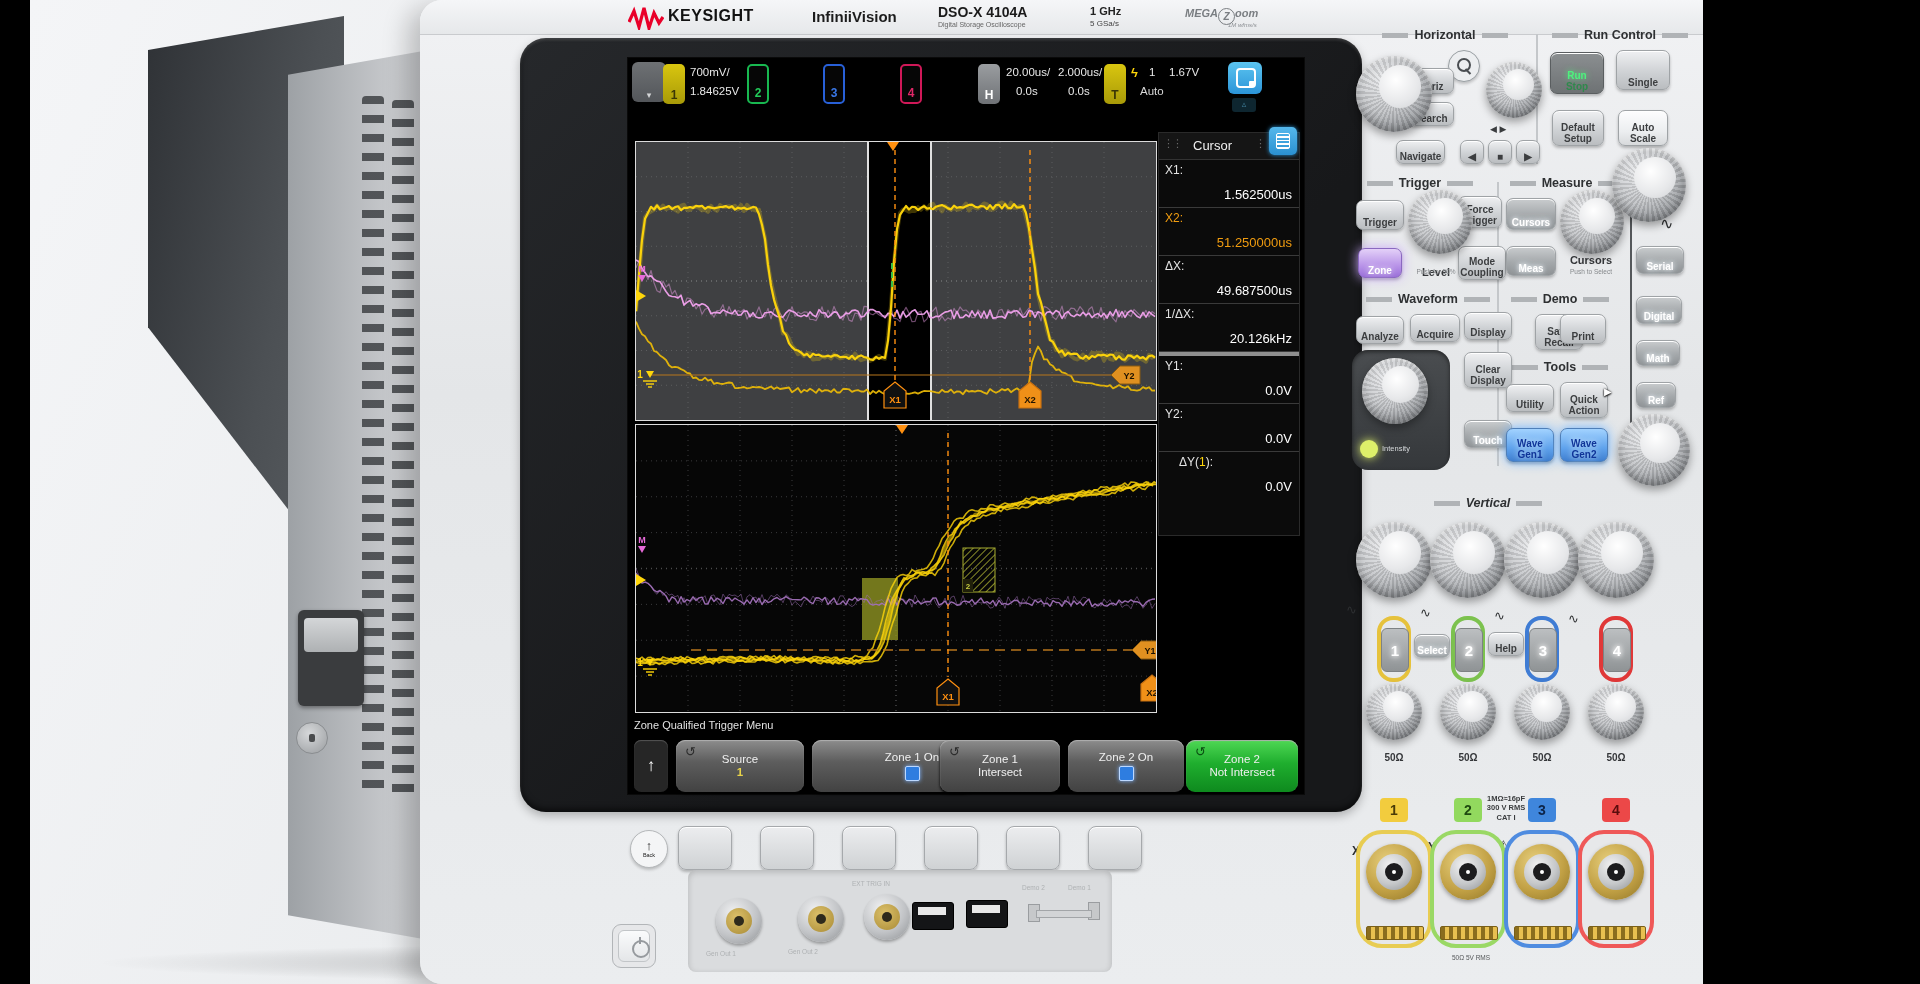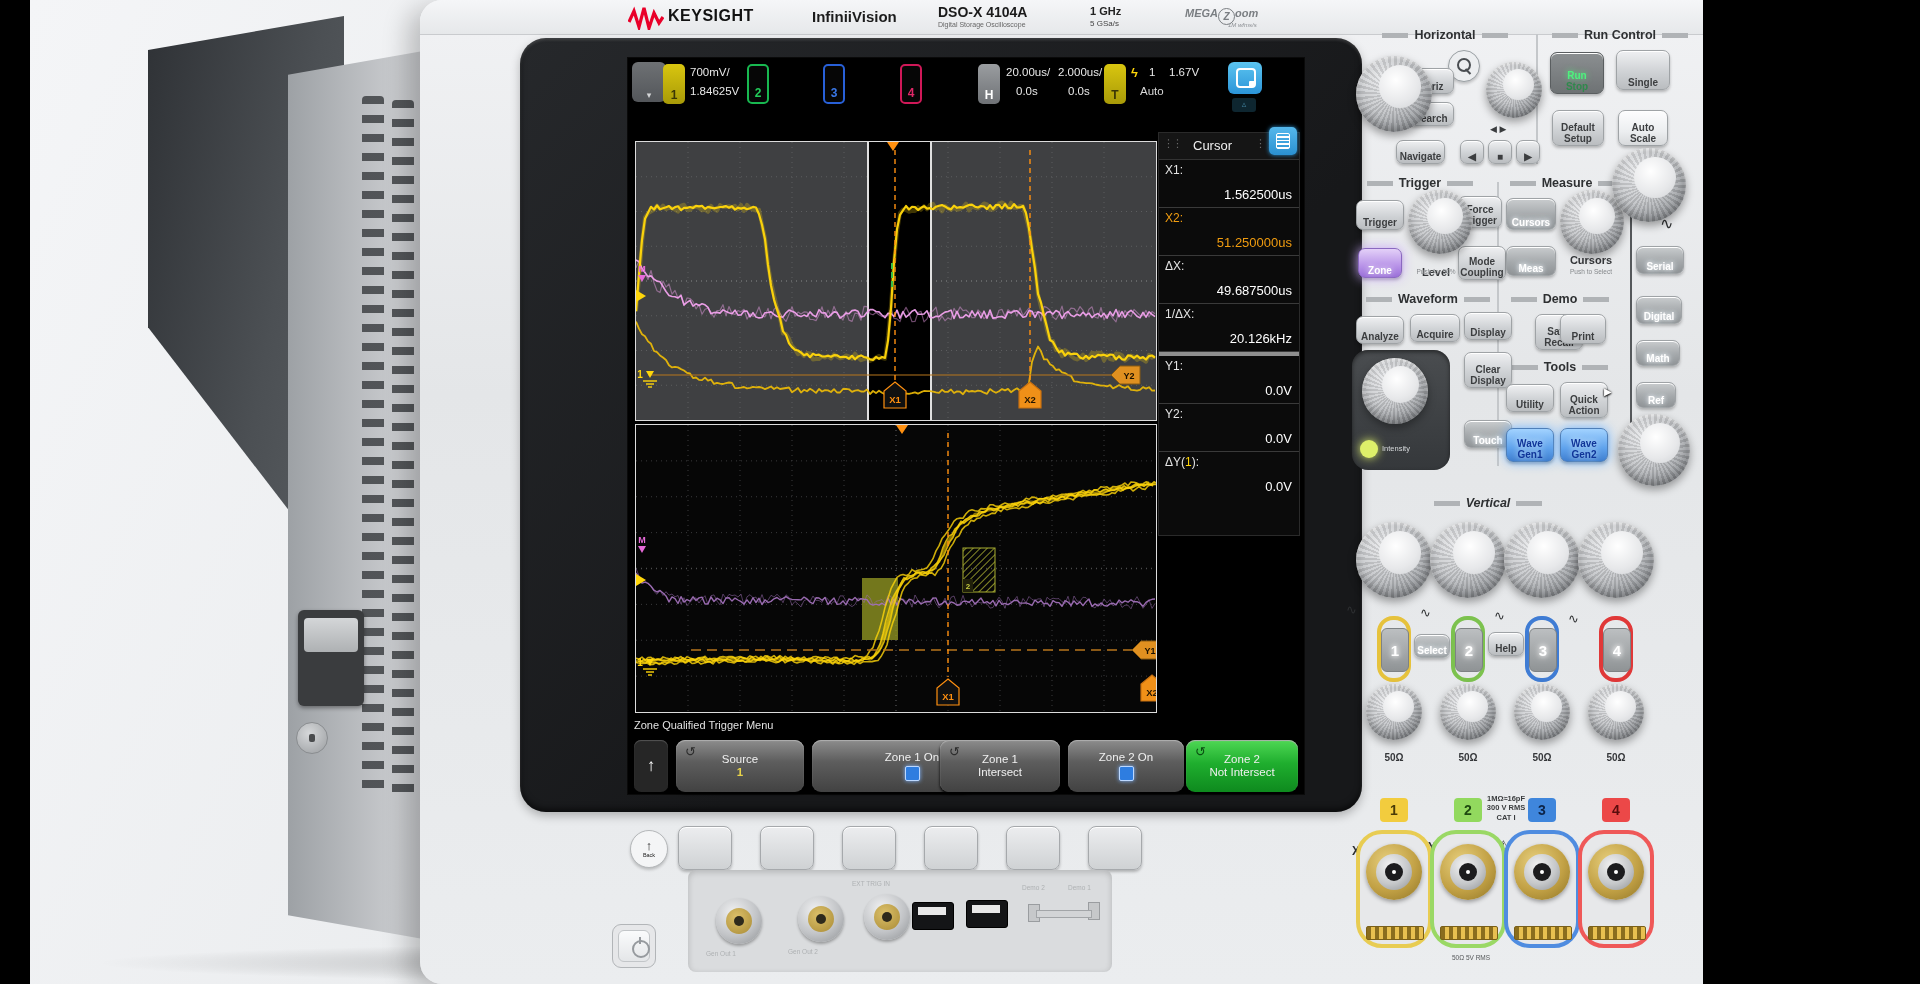--- a/index.html
+++ b/index.html
@@ -305,21 +305,21 @@
       </div>
     <div class="cp-sep"></div>
     <div class="crow">
         <span class="lab">Y1:</span>
         <span class="val">0.0V</span>
       </div>
     <div class="crow">
         <span class="lab">Y2:</span>
         <span class="val">0.0V</span>
       </div>
-    <div class="crow" style="border-bottom:none;">
+    <div class="crow" style="border-bottom:none;margin-left:14px;">
       <span class="lab"><span>ΔY(</span><span style="color:#ffd60a;">1</span><span>):</span></span>
       <span class="val">0.0V</span>
     </div>
   </div>
 
   <div class="vdiv" style="left:1536px;top:34px;height:130px;"></div>
   <div class="vdiv" style="left:1497px;top:182px;height:130px;"></div>
   <div class="vdiv" style="left:1497px;top:296px;height:170px;"></div>
 
   <div class="seclabel" style="left:1360px;top:28px;width:170px;">Horizontal</div>

